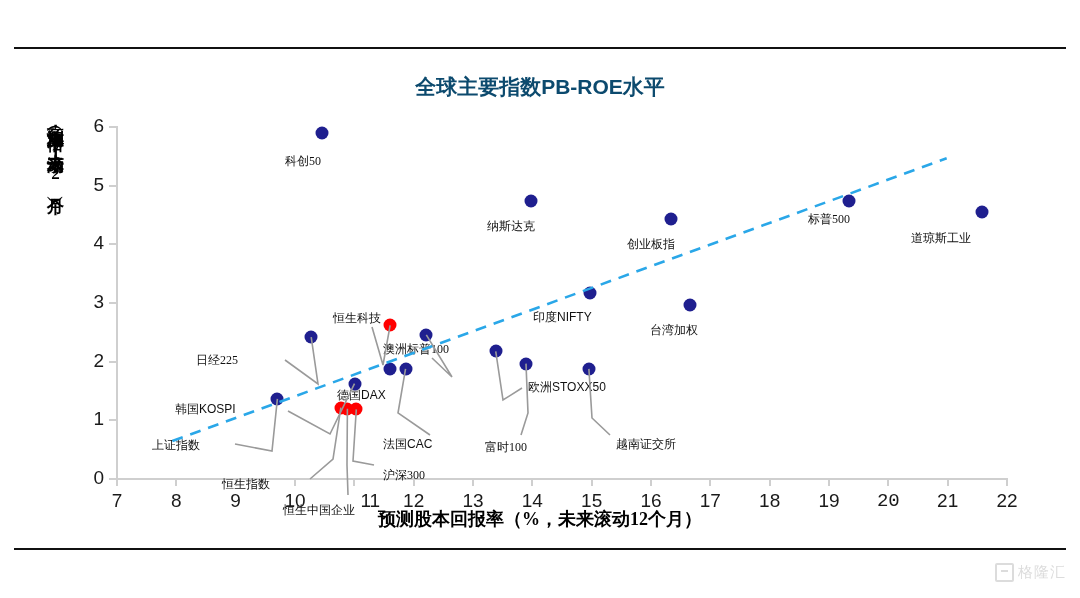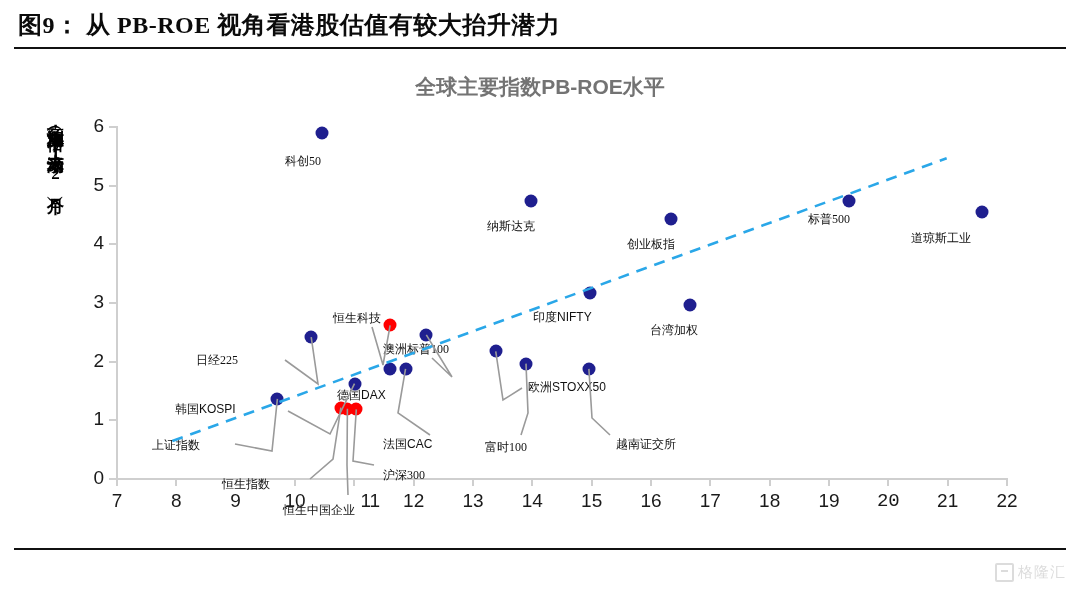--- a/index.html
+++ b/index.html
@@ -50,21 +50,21 @@
   #watermark .wm-box::after{
     content:"";position:absolute;left:4px;top:5px;
     width:7px;height:2px;background:#dcdcdc;
   }
 
   
   #chart-area{position:absolute;left:0;top:55px;width:1080px;height:490px;}
   #chart-title{
     position:absolute;left:0;top:18px;width:1080px;text-align:center;
     font-family:"Liberation Sans", sans-serif;
-    font-weight:bold;font-size:21px;color:#737373;
+    font-weight:bold;font-size:21px;color:#0c4a6e;
   }
   #plot{position:absolute;left:0;top:0;width:1080px;height:490px;}
 
   .axis-line{position:absolute;background:#cfcfcf;}
   .tick{position:absolute;background:#cfcfcf;}
 
   .ytick-label{
     position:absolute;right:0;text-align:right;
     font-family:"Liberation Sans", sans-serif;
     font-size:19px;color:#1a1a1a;
@@ -109,21 +109,20 @@
   }
   .pt-label.sans{font-family:"Liberation Sans", sans-serif;}
 
   #overlay{position:absolute;left:0;top:0;width:1080px;height:490px;pointer-events:none;}
 </style>
 </head>
 <body>
 
 <div class="fig-wrap">
 
-  <div id="fig-title">图9： 从 PB-ROE 视角看港股估值有较大抬升潜力</div>
   <div id="title-rule"></div>
 
   <div id="chart-area">
     <div id="chart-title">全球主要指数PB-ROE水平</div>
     <div id="plot">
         <div class="axis-line" style="left: 116px; top: 423px; width: 890px; height: 2px;"></div>
         <div class="axis-line" style="left: 116px; top: 71px; width: 2px; height: 354px;"></div>
         <div class="tick" style="left: 109px; top: 423px; width: 8px; height: 2px;"></div>
         <div class="ytick-label" style="left: 74px; width: 30px; top: 423px;">0</div>
         <div class="tick" style="left: 109px; top: 364.333px; width: 8px; height: 2px;"></div>
@@ -220,20 +219,21 @@
         <path d="M 430 380 L 398 358 L 405.5466666666667 313.88" stroke="#9a9a9a" stroke-width="1.6" fill="none"></path>
         <path d="M 521 380 L 528 358 L 525.9933333333333 308.6" stroke="#9a9a9a" stroke-width="1.6" fill="none"></path>
         <path d="M 610 380 L 592 363 L 588.8866666666667 313.88" stroke="#9a9a9a" stroke-width="1.6" fill="none"></path>
         <path d="M 288 356 L 330 379 L 354.52 328.5466666666666" stroke="#9a9a9a" stroke-width="1.6" fill="none"></path>
         <path d="M 235 389 L 272 396 L 277.3866666666667 343.8" stroke="#9a9a9a" stroke-width="1.6" fill="none"></path>
         <path d="M 310 424 L 333 404 L 340.8733333333333 352.6" stroke="#9a9a9a" stroke-width="1.6" fill="none"></path>
         <path d="M 374 410 L 353 406 L 356.30000000000007 354.36" stroke="#9a9a9a" stroke-width="1.6" fill="none"></path>
         <path d="M 348 440 L 347 410 L 347.4 353.7733333333333" stroke="#9a9a9a" stroke-width="1.6" fill="none"></path>
       </svg>
     <div id="y-axis-title">预测市净率（倍，未来滚动12个月）</div>
+    <div id="x-axis-title">预测股本回报率（%，未来滚动12个月）</div>
   </div>
 
   <div id="footer-rule"></div>
   <div id="watermark">
     <span class="wm-box"></span>
     <span>格隆汇</span>
   </div>
 
 </div>
 

